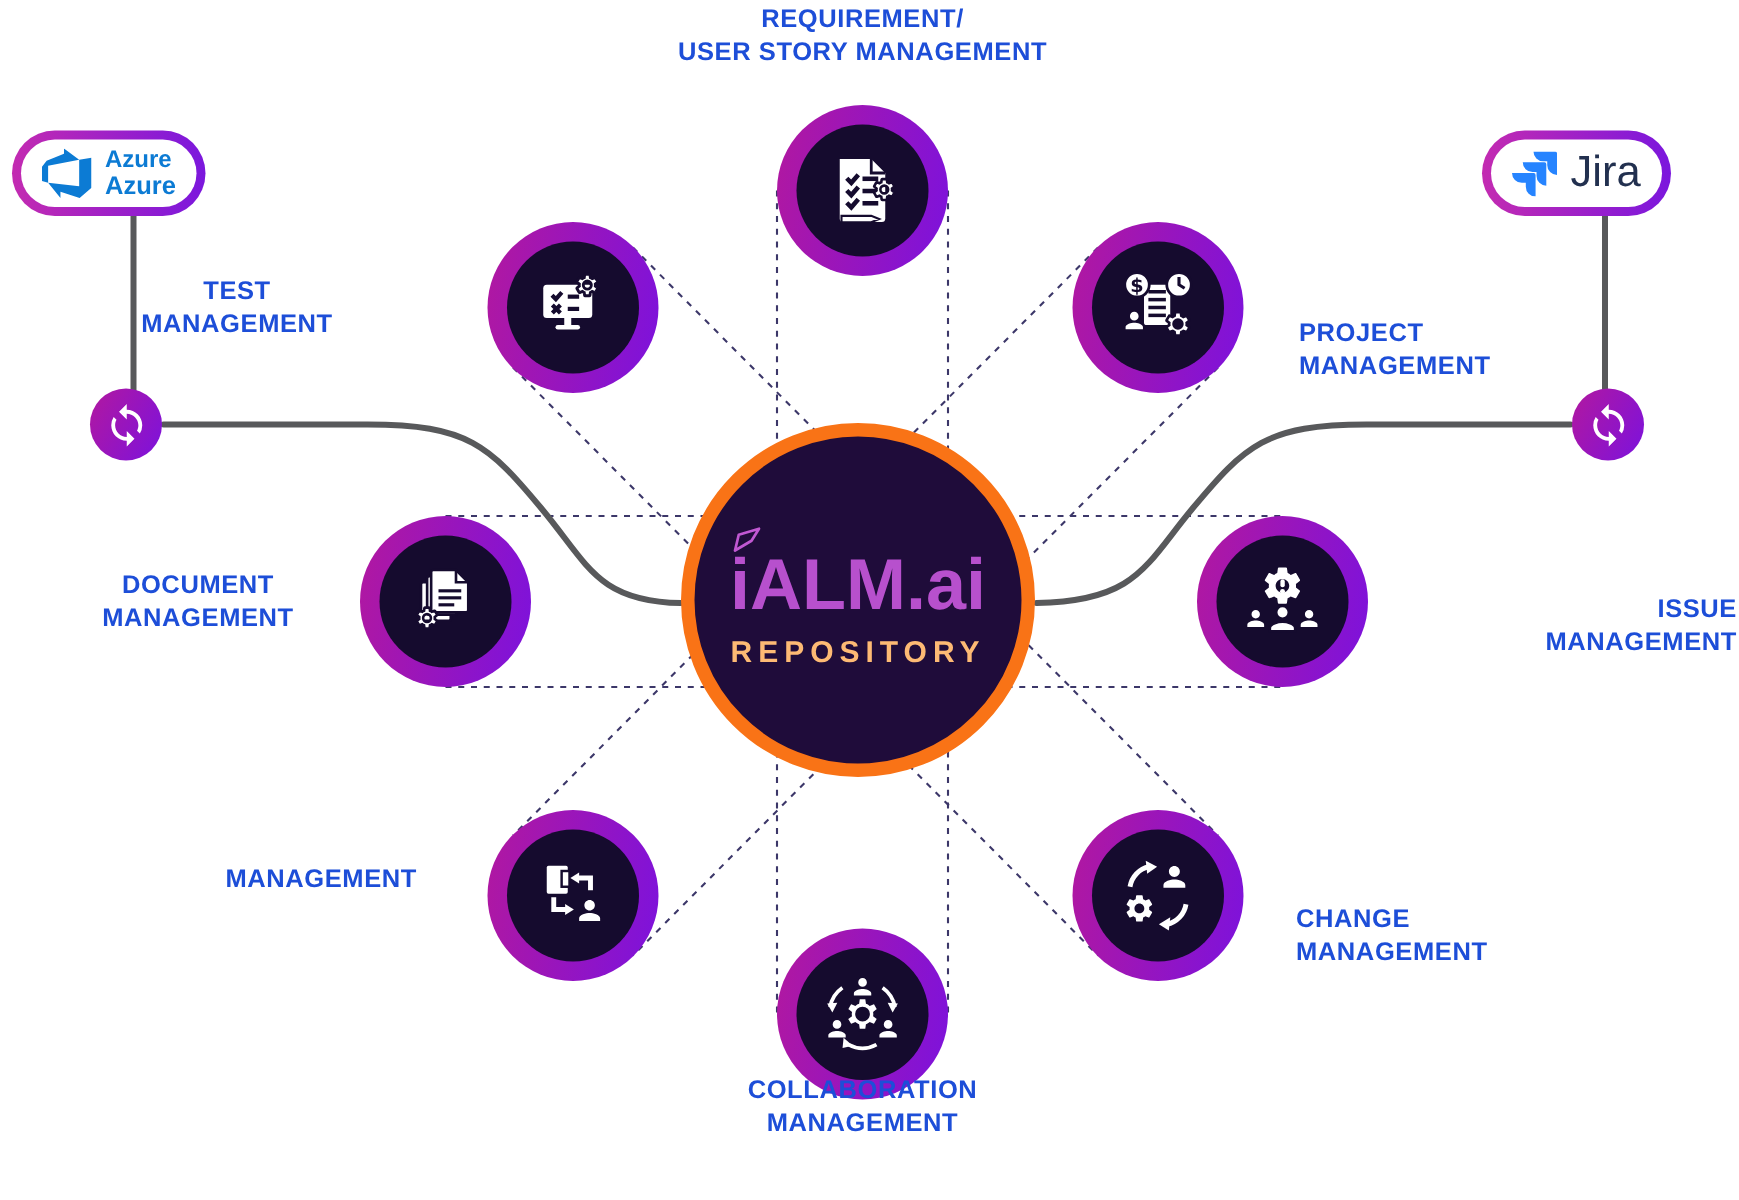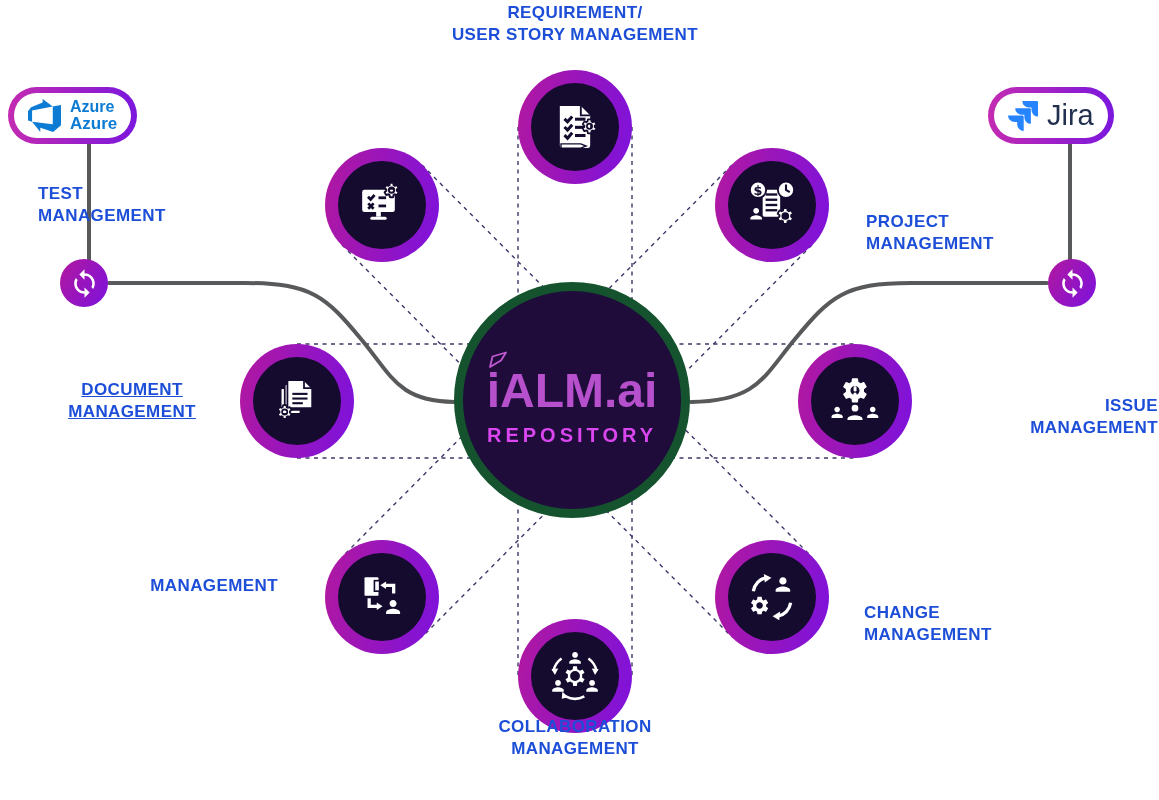--- a/index.html
+++ b/index.html
@@ -21,33 +21,33 @@
   #node-test{left:325px;top:148px;}
   #node-project{left:715px;top:148px;}
   #node-document{left:240px;top:344px;}
   #node-issue{left:798px;top:344px;}
   #node-usecase{left:325px;top:540px;}
   #node-change{left:715px;top:540px;}
   #node-collaboration{left:518px;top:619px;}
 
   
   .center{position:absolute;left:454px;top:282px;width:236px;height:236px;border-radius:50%;
-        background:#1f0c3a;border:9px solid #14532d;box-sizing:border-box;
+        background:#1f0c3a;border:9px solid #f97316;box-sizing:border-box;
         display:flex;flex-direction:column;align-items:center;justify-content:center;}
   .logo{position:relative;color:#b750cd;font-size:48px;font-weight:800;line-height:1;padding-top:14px;}
   .logo-arrow{position:absolute;left:1px;top:-2px;}
-  .repo{color:#d946ef;font-size:20px;font-weight:700;letter-spacing:4px;margin-top:9px;}
+  .repo{color:#fdba74;font-size:20px;font-weight:700;letter-spacing:4px;margin-top:9px;}
 
   
   .label{position:absolute;color:#1d4ed8;font-size:17px;font-weight:700;line-height:22px;letter-spacing:.4px;}
   .label span{display:block;}
   #label-requirement{left:375px;top:2px;width:400px;text-align:center;}
-  #label-test{left:38px;top:183px;width:240px;text-align:left;}
+  #label-test{left:38px;top:183px;width:240px;text-align:center;}
   #label-project{left:866px;top:183px;width:260px;text-align:left;margin-top:28px;}
-  #label-document{left:22px;top:379px;width:220px;text-align:center;text-decoration:underline;}
+  #label-document{left:22px;top:379px;width:220px;text-align:center;}
   #label-issue{left:938px;top:379px;width:220px;text-align:right;margin-top:16px;}
   #label-usecase{left:38px;top:575px;width:240px;text-align:right;}
   #label-change{left:864px;top:602px;width:240px;text-align:left;}
   #label-collaboration{left:415px;top:716px;width:320px;text-align:center;}
 
   
   .pill{position:absolute;padding:6px;border-radius:31px;
         background:linear-gradient(90deg,#c32bb1,#7b17dd);}
   .pill-inner{background:#ffffff;border-radius:25px;height:45px;display:flex;
         align-items:center;justify-content:center;gap:9px;padding:0 14px;}

